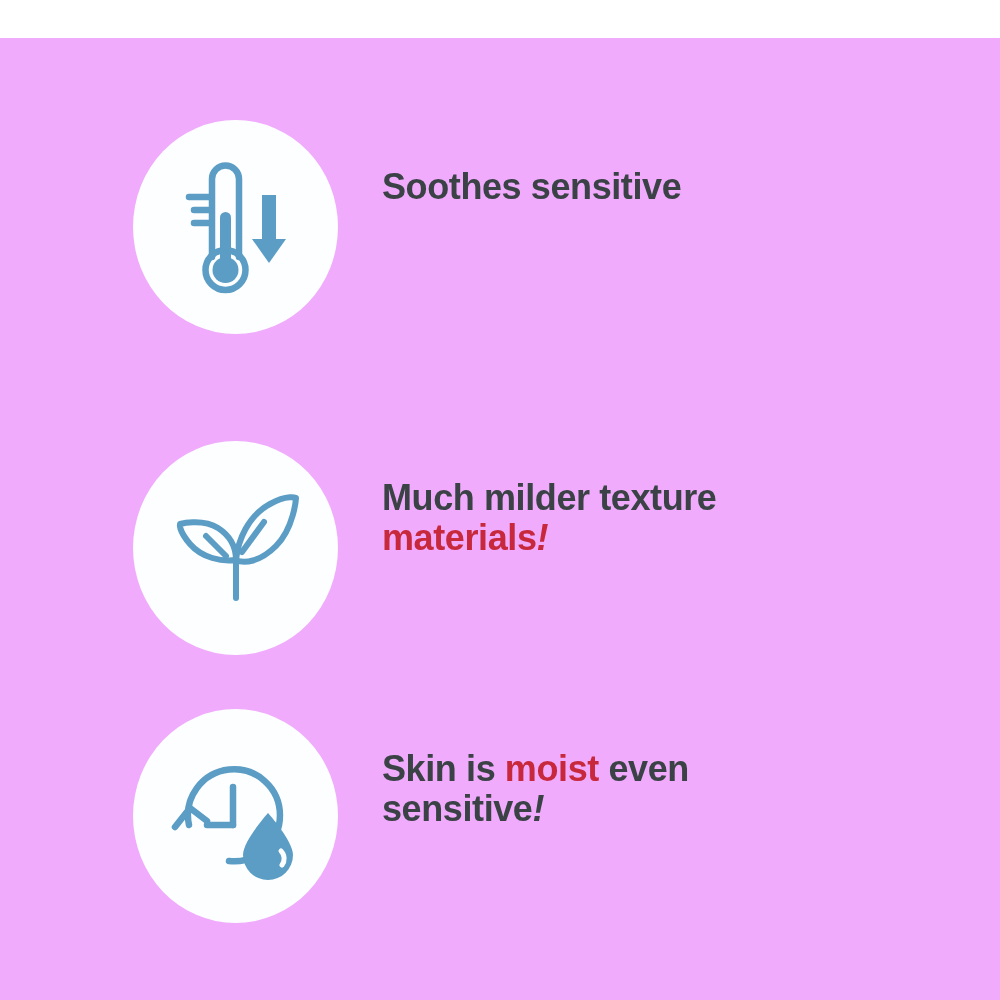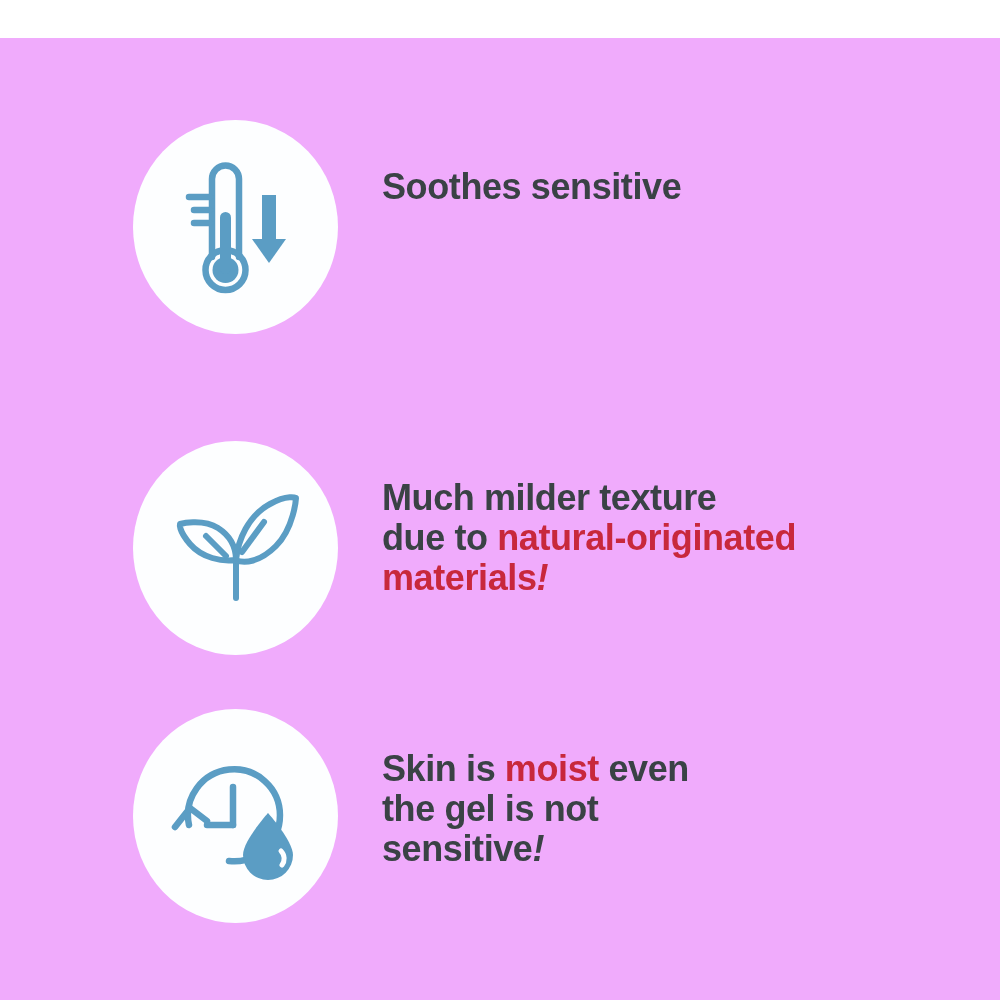--- a/index.html
+++ b/index.html
@@ -117,21 +117,20 @@
           <path d="M70 72 C56 74 36 70 24 56 C12 42 14 36 14 36 C14 36 36 30 52 40 C66 49 70 62 70 72 Z"></path>
           <path d="M40 48 L60 68"></path>
 
           <path d="M70 72 C72 52 82 28 104 16 C122 6 130 10 130 10 C130 10 128 40 110 58 C94 74 78 76 70 72 Z"></path>
           <path d="M98 34 L76 64"></path>
         </svg>
       </span>
     </div>
     <div class="feature-text" id="text-1">
       <span class="line"><span>Much milder texture</span></span>
-      <span class="line"><span>due to </span><span class="hl">natural-originated</span></span>
       <span class="line"><span class="hl">materials</span><span class="bang">!</span></span>
     </div>
   </div>
 
   <div class="feature-row" id="row-2">
     <div class="icon-badge" style="background: rgb(253, 254, 255);">
       <span>
         <svg width="138" height="130" viewBox="0 0 138 130" fill="none" stroke="#5b9dc4" stroke-width="6.5" stroke-linecap="round" stroke-linejoin="round">
 
           <path d="M22 74 A46 46 0 1 1 62 110"></path>
@@ -143,18 +142,17 @@
 
           <g stroke="none" fill="#5b9dc4">
             <path d="M101 62 C101 62 76 90 76 104 A25 25 0 0 0 126 104 C126 90 101 62 101 62 Z"></path>
           </g>
           <path d="M114 100 C118 104 118 110 115 114" stroke="#fdfeff" stroke-width="5"></path>
         </svg>
       </span>
     </div>
     <div class="feature-text" id="text-2">
       <span class="line"><span>Skin is </span><span class="hl">moist</span><span> even</span></span>
-      <span class="line"><span>the gel is not</span></span>
       <span class="line"><span>sensitive</span><span class="bang-dark">!</span></span>
     </div>
   </div>
 
 </div>
 
 </body></html>

